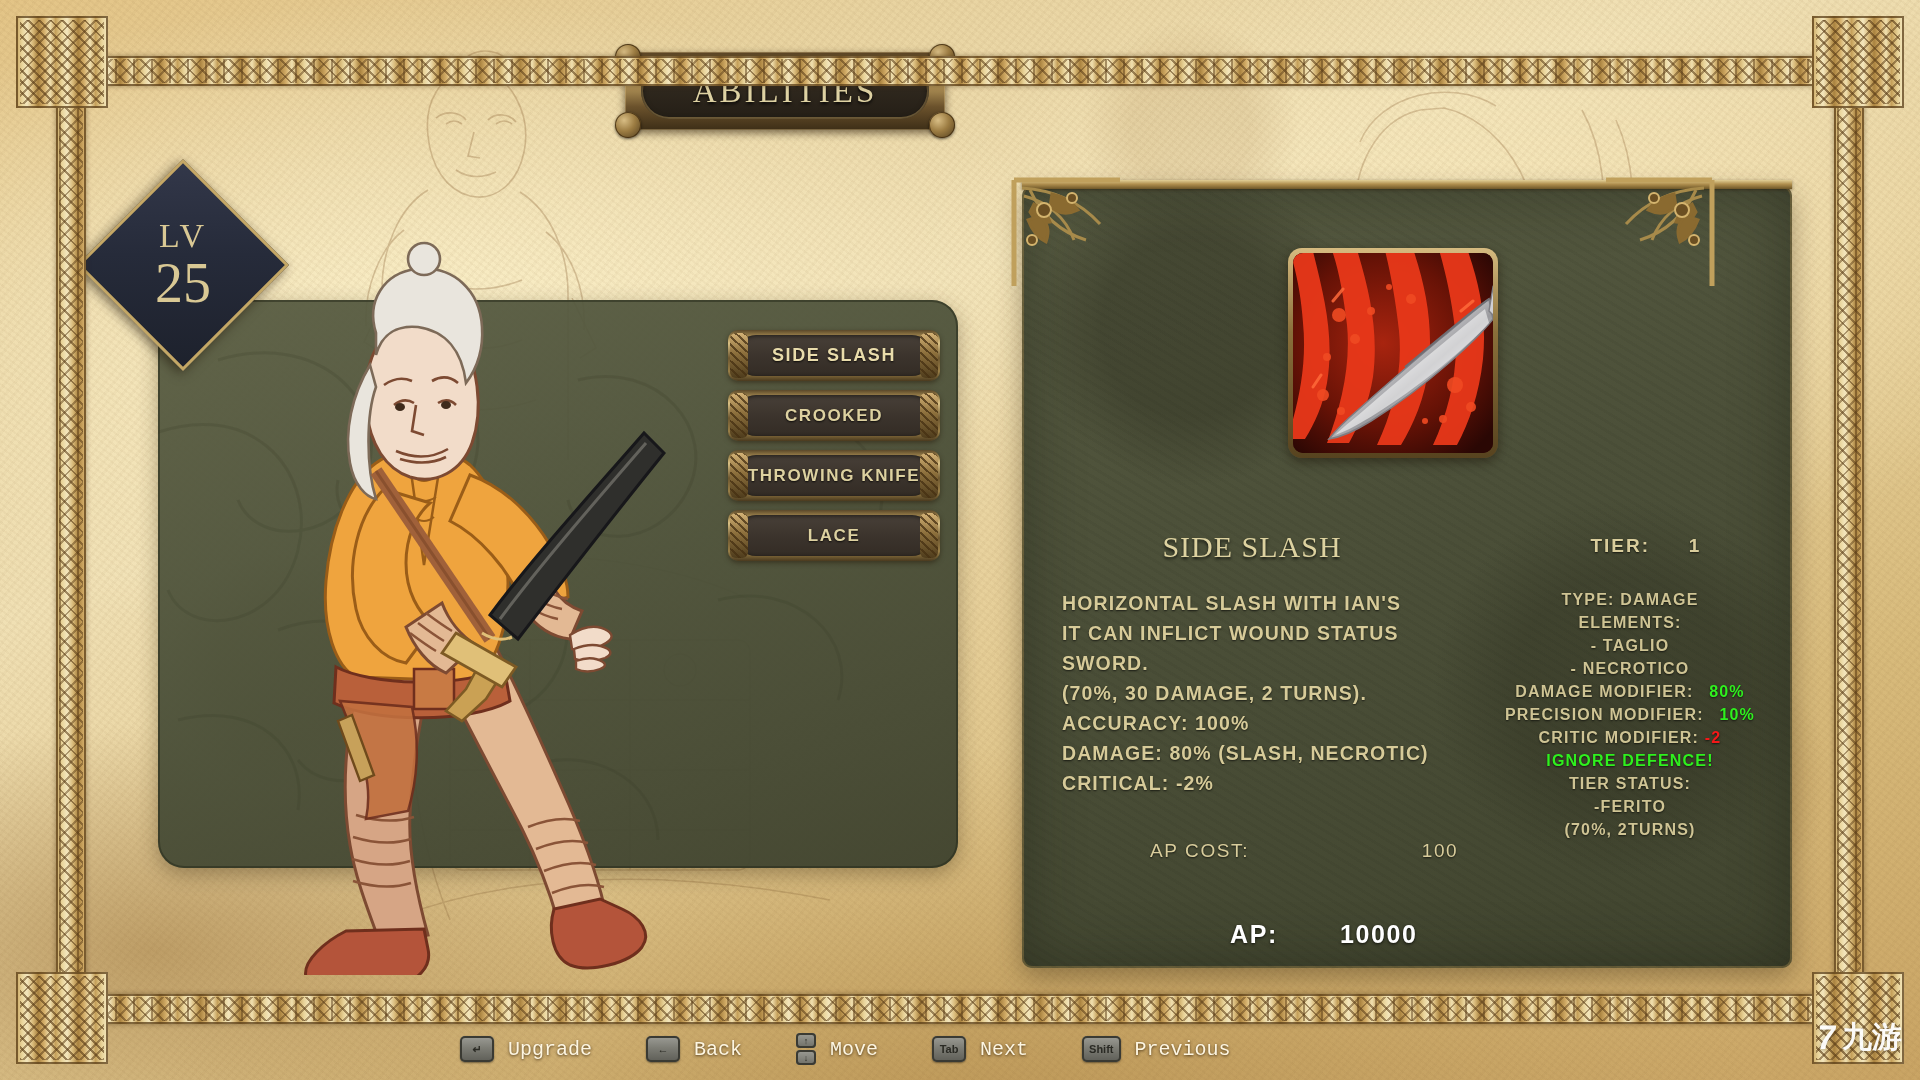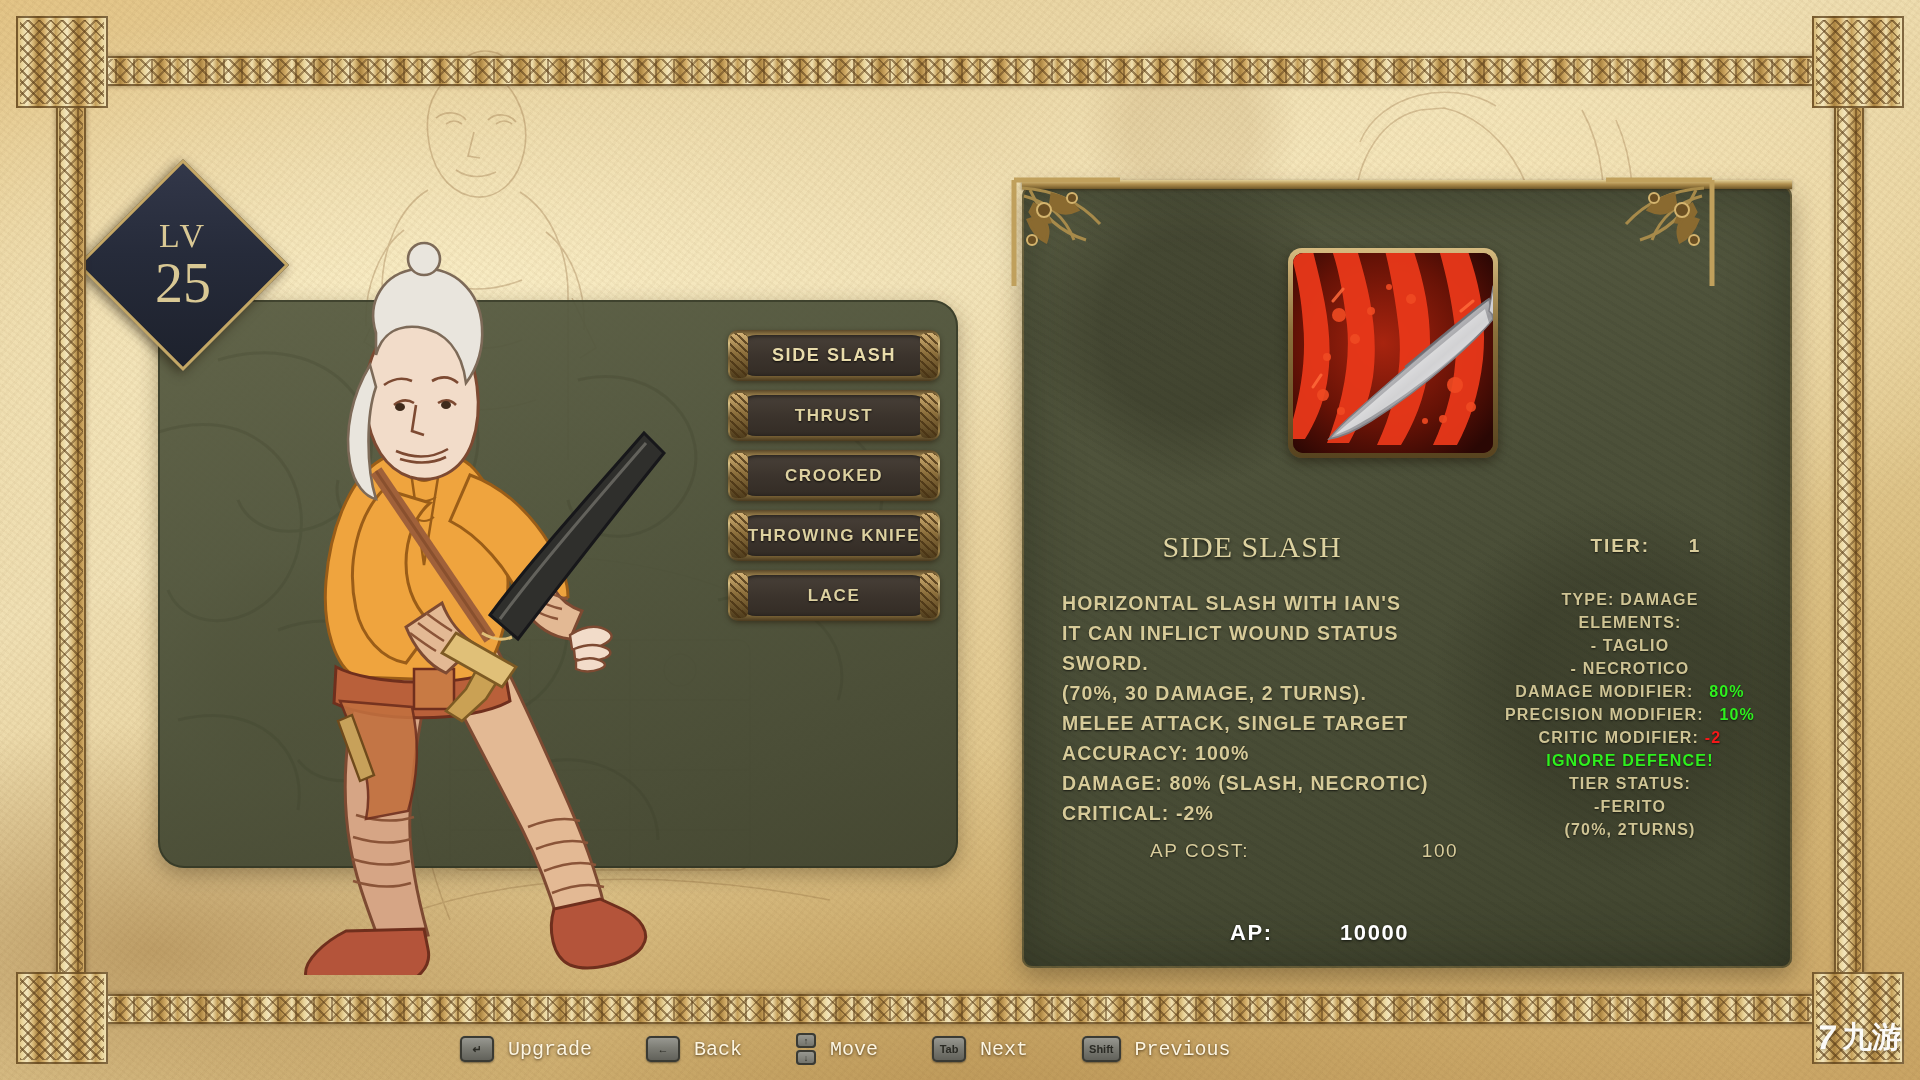--- a/index.html
+++ b/index.html
@@ -318,21 +318,21 @@
     font-size: 19px; letter-spacing: 1.6px; color: #d9cd9c;
     text-shadow: 0 1px 2px rgba(0,0,0,0.7);
   }
   #apcost-row .a-label { width: 200px; text-align: left; }
   #apcost-row .a-value { width: 180px; text-align: center; }
 
   #ap-row {
     position: absolute; left: 1230px; top: 920px; width: 420px;
     display: flex; z-index: 6;
     font-family: "Liberation Sans", sans-serif; font-weight: bold;
-    font-size: 22px; letter-spacing: 1.6px; color: #ffffff;
+    font-size: 25px; letter-spacing: 1.6px; color: #ffffff;
     text-shadow: 0 1px 3px rgba(0,0,0,0.8);
   }
   #ap-row .a-label { width: 110px; text-align: left; }
   #ap-row .a-value { width: 200px; text-align: left; }
 
   
   #hotkey-bar {
     position: absolute;
     left: 60px; right: 60px; bottom: 8px; height: 46px;
     display: flex; align-items: center;
@@ -547,32 +547,35 @@
 
   </svg>
 
   <div id="lv-badge">
     <div class="inner">
       <div id="lv-label">LV</div>
       <div id="lv-value">25</div>
     </div>
   </div>
 
+  <div id="title-plaque">
+    <div class="plaque-frame"></div>
+    <div class="plaque-inner">
+      <div id="title-text">ABILITIES</div>
+    </div>
+    <div class="plaque-orn po-tl"></div>
+    <div class="plaque-orn po-tr"></div>
+    <div class="plaque-orn po-bl"></div>
+    <div class="plaque-orn po-br"></div>
+  </div>
 
   <div id="ability-list">
       <div class="ability-btn selected">
         <div class="face">
           <span class="label">SIDE SLASH</span>
-        </div>
-        <div class="cap cap-l"></div>
-        <div class="cap cap-r"></div>
-      </div>
-      <div class="ability-btn">
-        <div class="face">
-          <span class="label">THRUST</span>
         </div>
         <div class="cap cap-l"></div>
         <div class="cap cap-r"></div>
       </div>
       <div class="ability-btn">
         <div class="face">
           <span class="label">CROOKED</span>
         </div>
         <div class="cap cap-l"></div>
         <div class="cap cap-r"></div>
@@ -681,21 +684,20 @@
   <div id="tier-row">
     <div class="t-label">TIER:</div>
     <div class="t-value">1</div>
   </div>
 
   <div id="desc-block">
       <div class="desc-line">HORIZONTAL SLASH WITH IAN'S</div>
       <div class="desc-line">IT CAN INFLICT WOUND STATUS</div>
       <div class="desc-line">SWORD.</div>
       <div class="desc-line">(70%, 30 DAMAGE, 2 TURNS).</div>
-      <div class="desc-line">MELEE ATTACK, SINGLE TARGET</div>
       <div class="desc-line">ACCURACY: 100%</div>
       <div class="desc-line">DAMAGE: 80% (SLASH, NECROTIC)</div>
       <div class="desc-line">CRITICAL: -2%</div>
     </div>
   <div id="stats-block">
       <div class="stat-line">TYPE: DAMAGE</div>
       <div class="stat-line">ELEMENTS:</div>
       <div class="stat-line">- TAGLIO</div>
       <div class="stat-line">- NECROTICO</div>
       <div class="stat-line"><span>DAMAGE MODIFIER: </span><span class="hl-green">80%</span></div>

